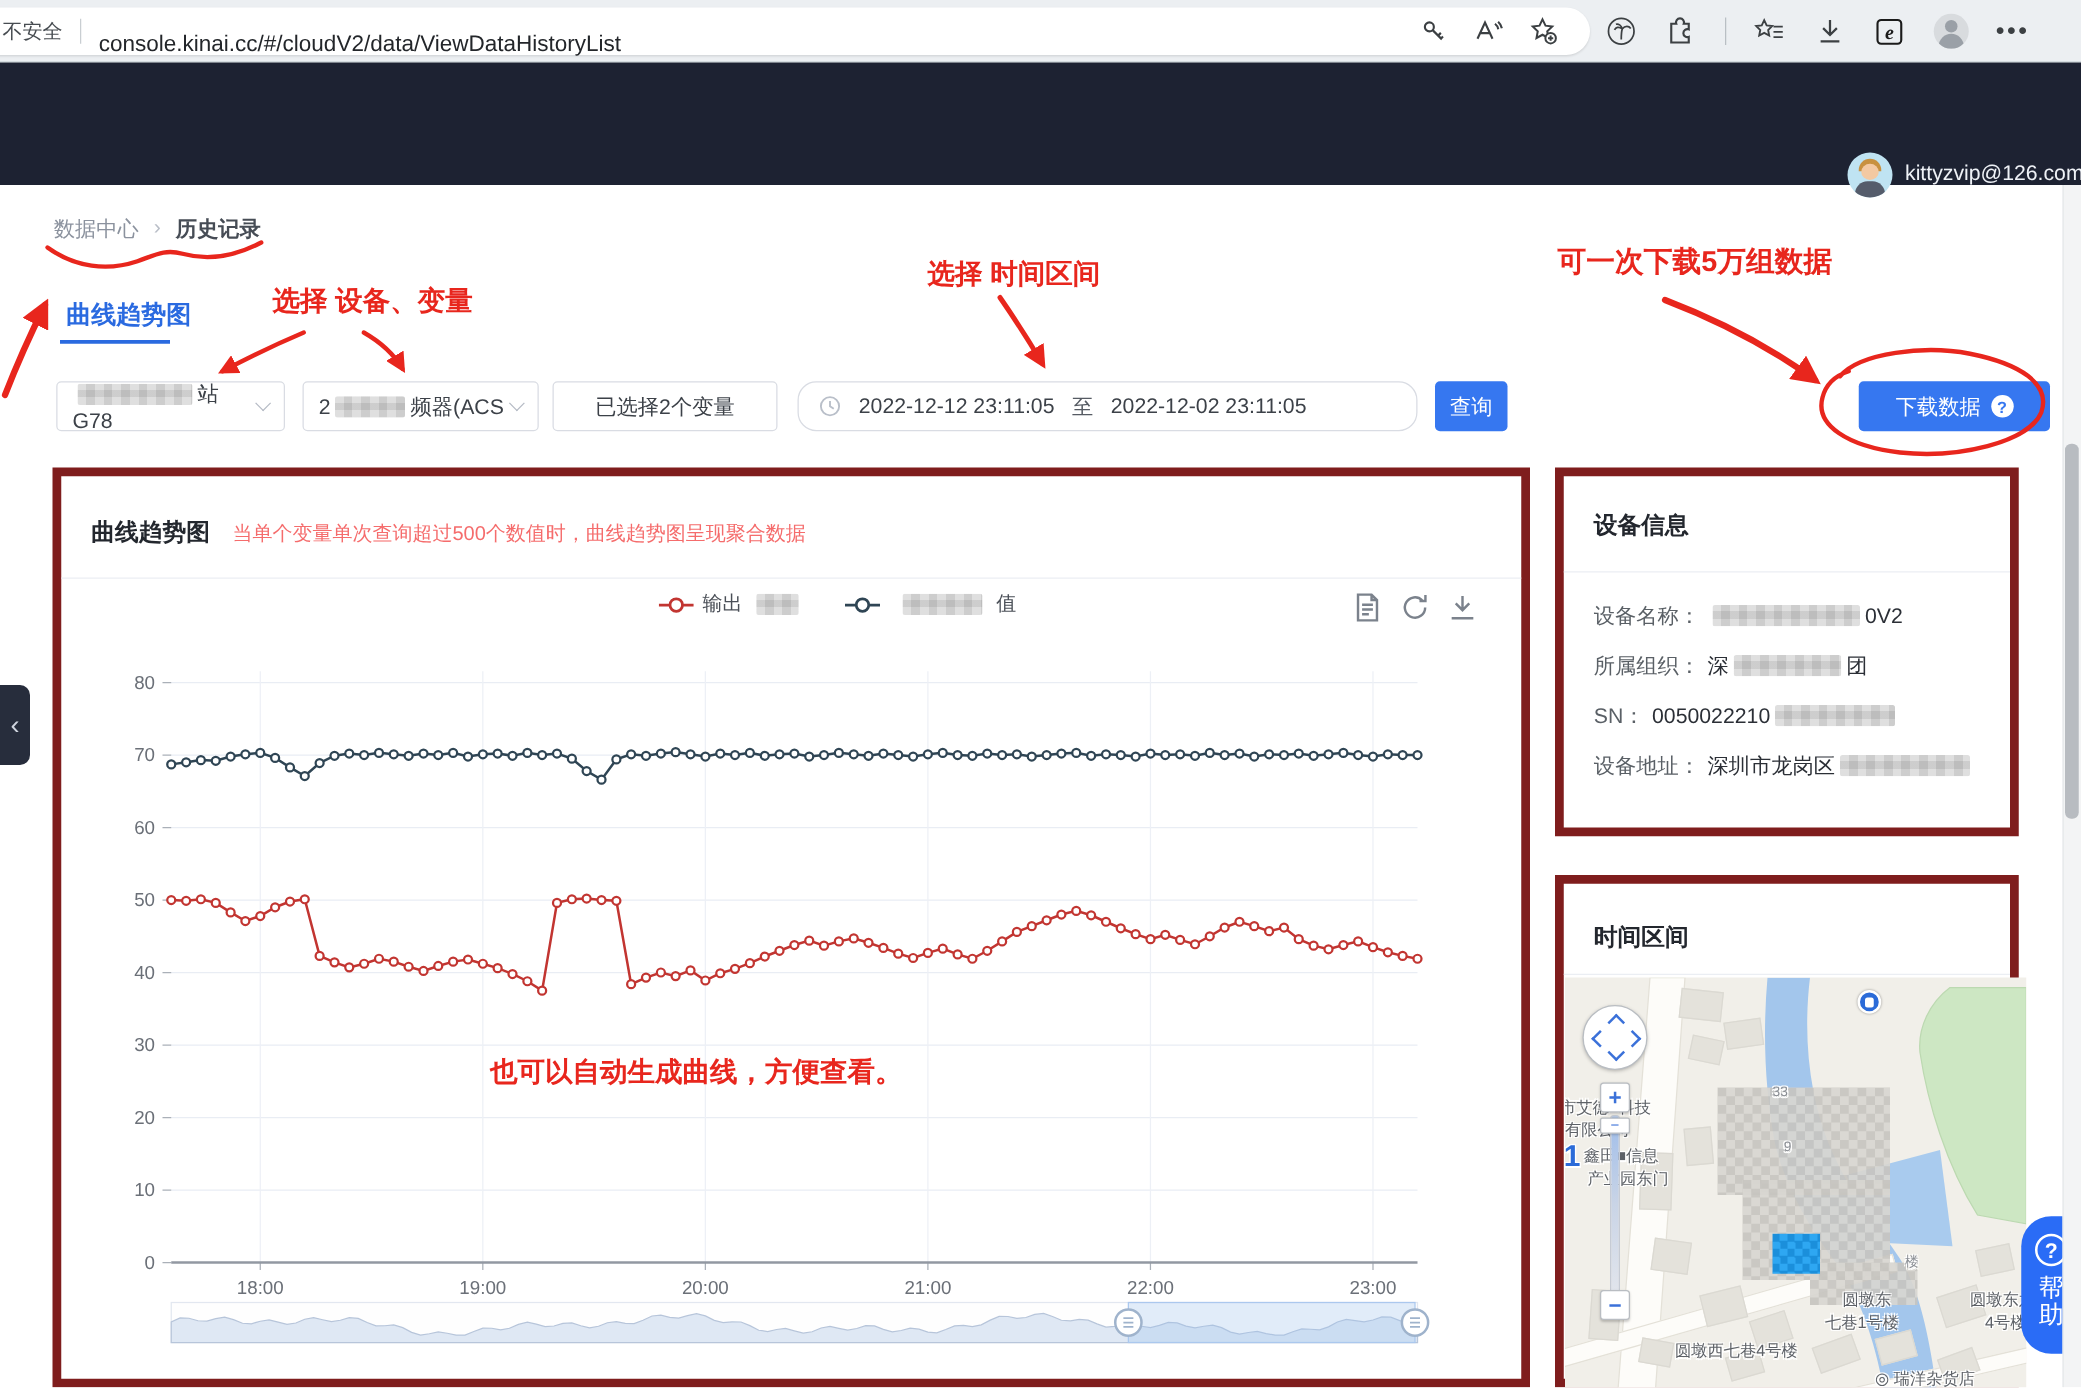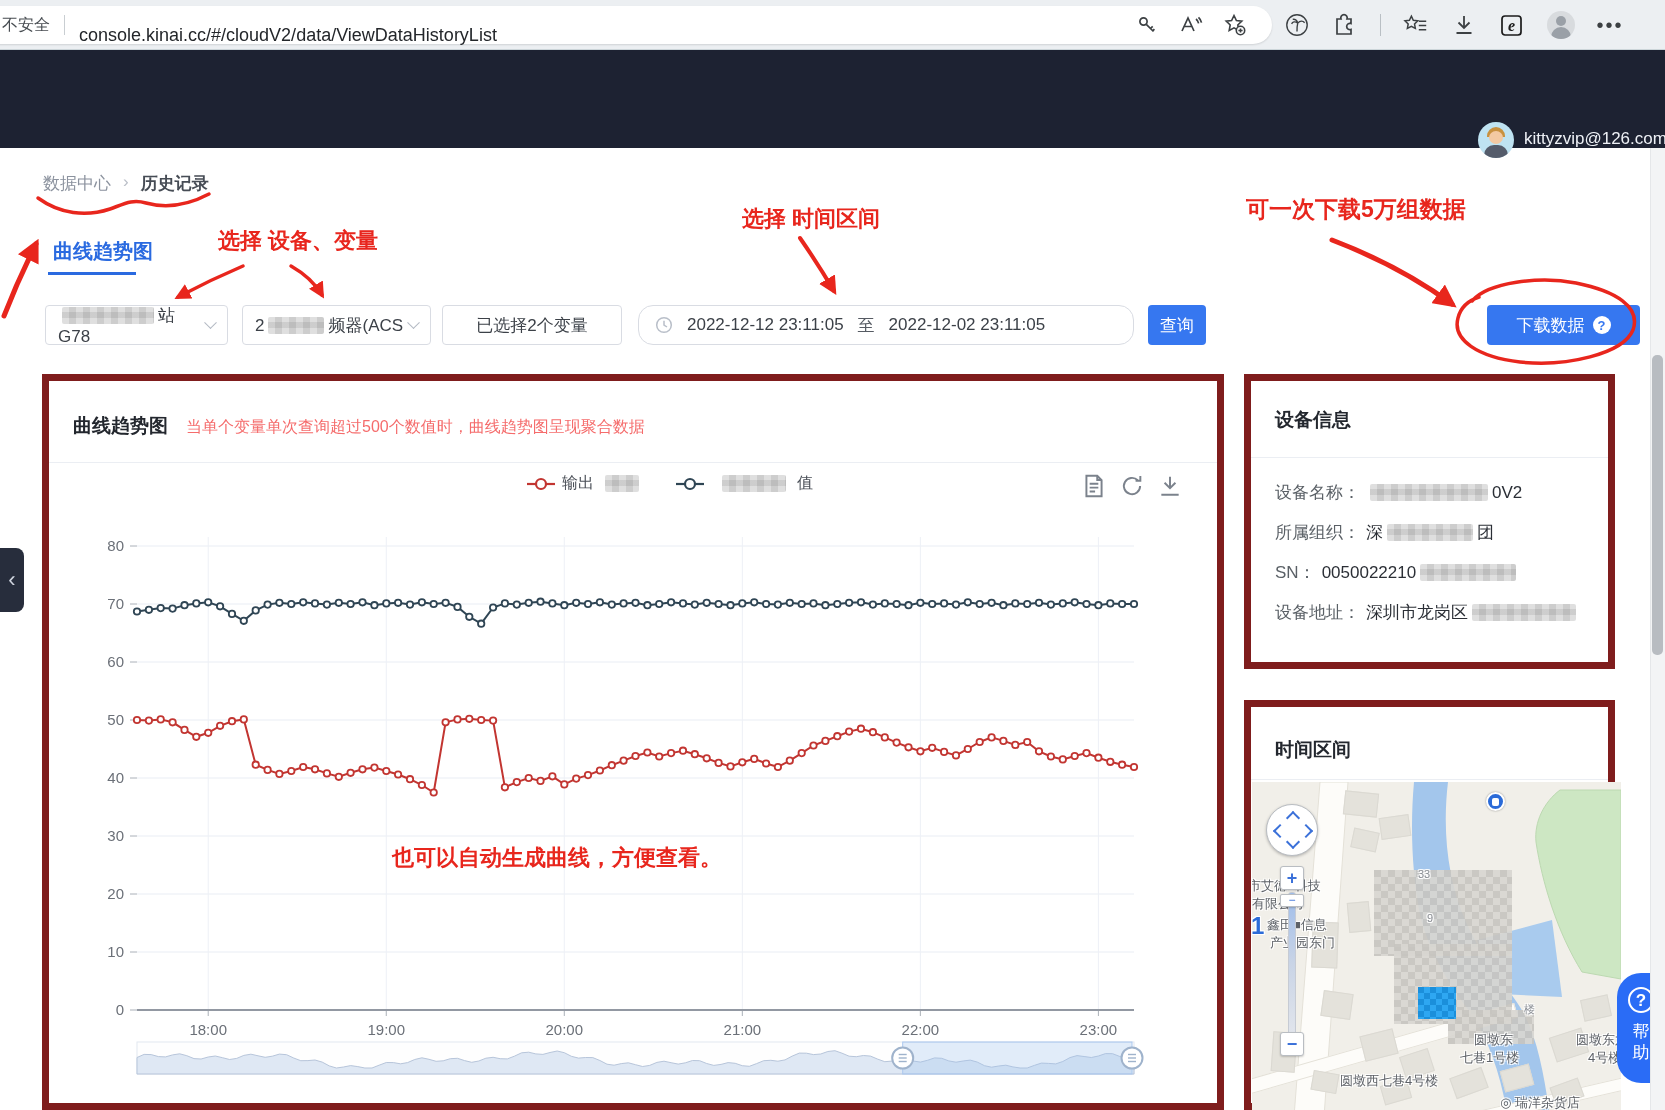--- a/index.html
+++ b/index.html
@@ -81,21 +81,21 @@
   .zthumb{position:absolute;left:28px;top:112px;width:24px;height:13px;background:#fff;border:1px solid #b9bdc2;border-radius:2px;
           color:#3b71d9;font-size:12px;line-height:10px;text-align:center;box-shadow:0 1px 2px rgba(0,0,0,.2);}
   .bus{position:absolute;left:234px;top:10px;width:19px;height:19px;border-radius:50%;background:#2b6bd8;border:2px solid #fff;
        box-shadow:0 0 2px rgba(0,0,0,.4);}
   .bus:before{content:"";position:absolute;left:4px;top:4px;width:7px;height:8px;background:#fff;border-radius:2px;}
   
   .help-btn{position:absolute;left:1617px;top:973px;width:48px;height:110px;background:#2a6cf6;border-radius:24px 0 0 24px;
             color:#fff;text-align:center;padding-top:14px;cursor:pointer;}
   .help-q{width:26px;height:26px;border:2.5px solid #fff;border-radius:50%;margin:0 auto 8px auto;
           font-size:17px;font-weight:bold;line-height:24px;}
-  .help-txt{font-size:17px;line-height:21px;padding:0 14px;}
+  .help-txt{font-size:20px;line-height:21px;padding:0 14px;}
   .collapse-tab{position:absolute;left:0;top:548px;width:24px;height:64px;background:#272d3c;border-radius:0 8px 8px 0;
                 color:#cfd4de;font-size:22px;display:flex;align-items:center;justify-content:center;cursor:pointer;}
   .scroll-track{position:absolute;left:1650px;top:148px;width:15px;height:962px;background:#f3f4f5;border-left:1px solid #e5e7e9;}
   .scroll-thumb{position:absolute;left:1652px;top:355px;width:11px;height:300px;background:#b8bcc1;border-radius:5px;}
   
   .ann-svg{position:absolute;left:0;top:0;width:1665px;height:1110px;pointer-events:none;z-index:60;}
   .ann-text{position:absolute;color:#e8261d;font-weight:600;z-index:61;pointer-events:none;white-space:nowrap;}
 </style>
 </head>
 <body>

